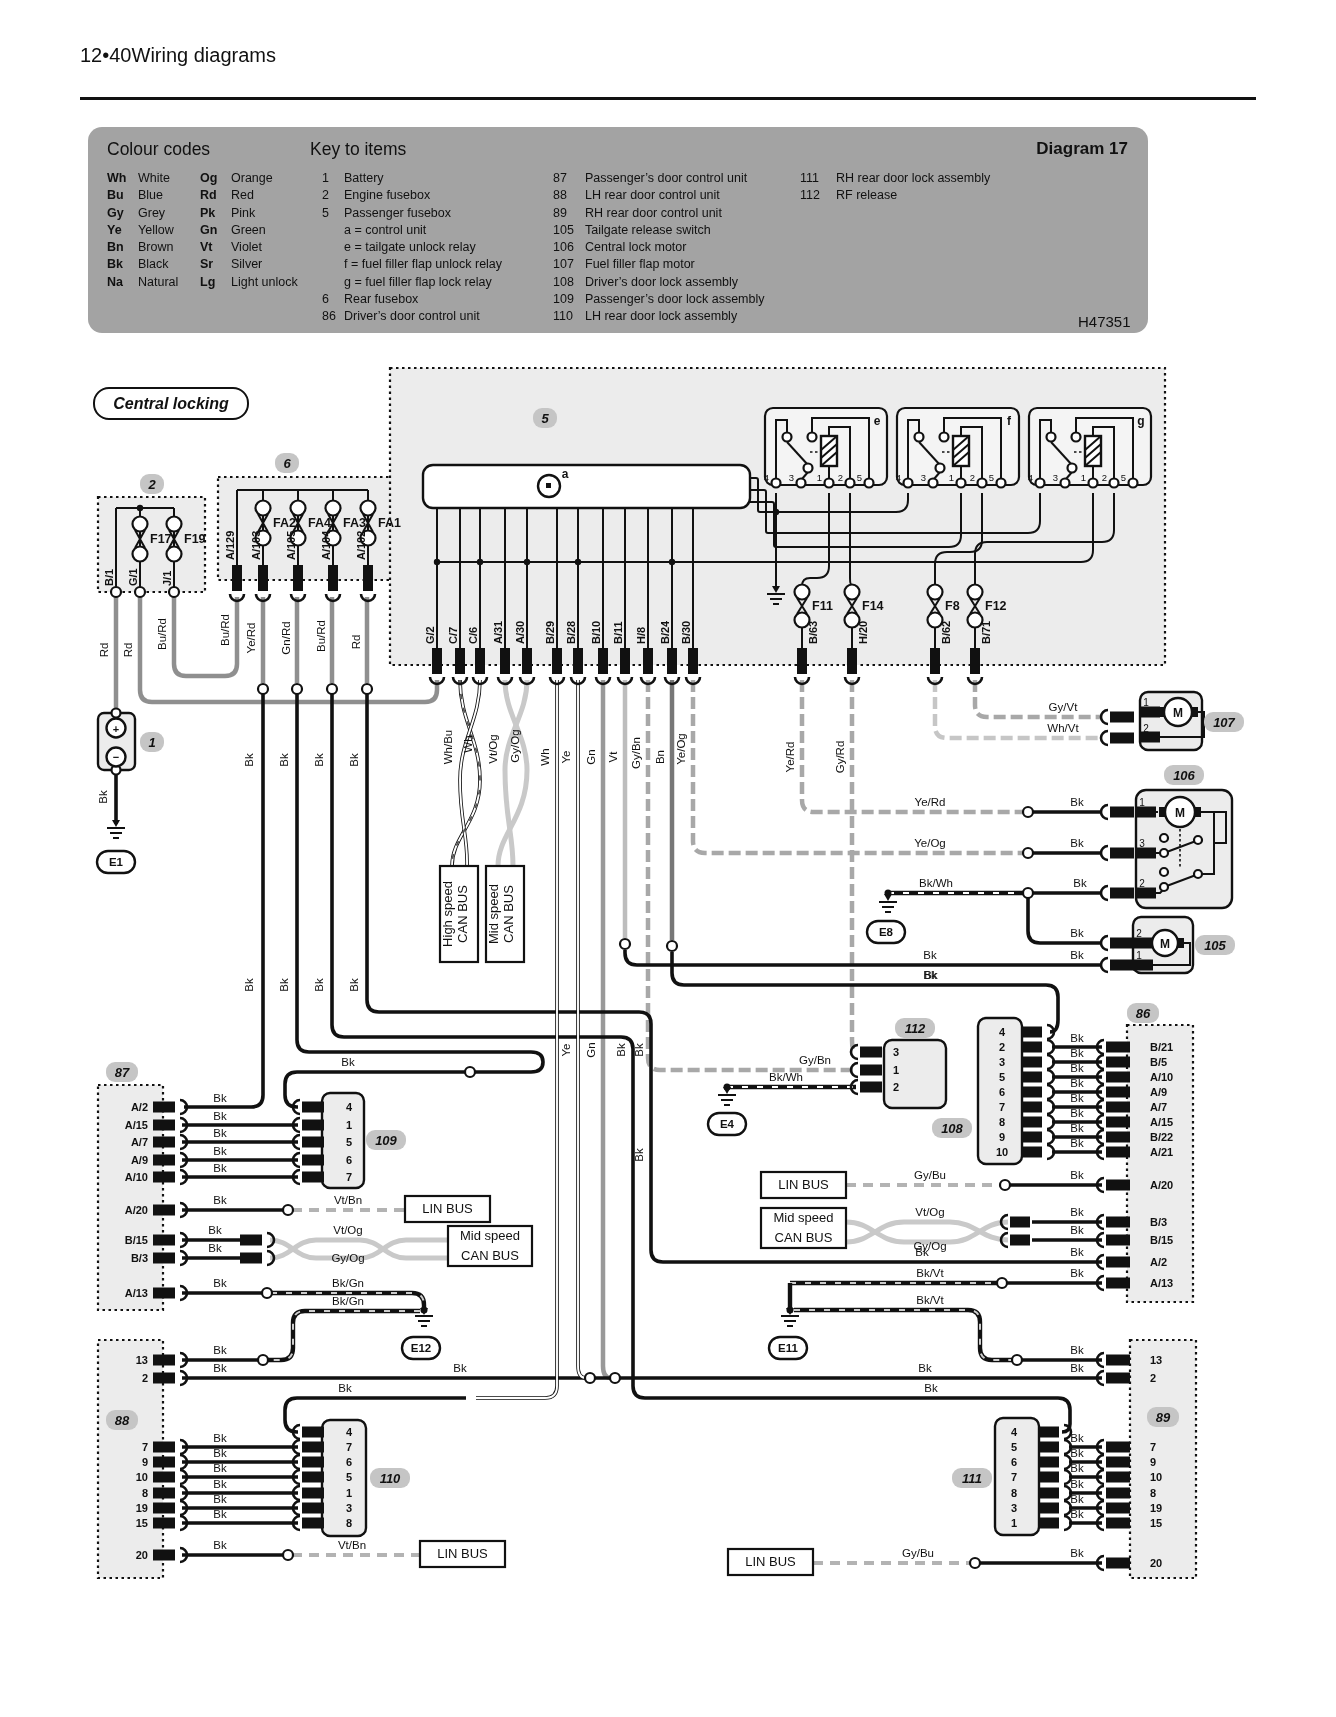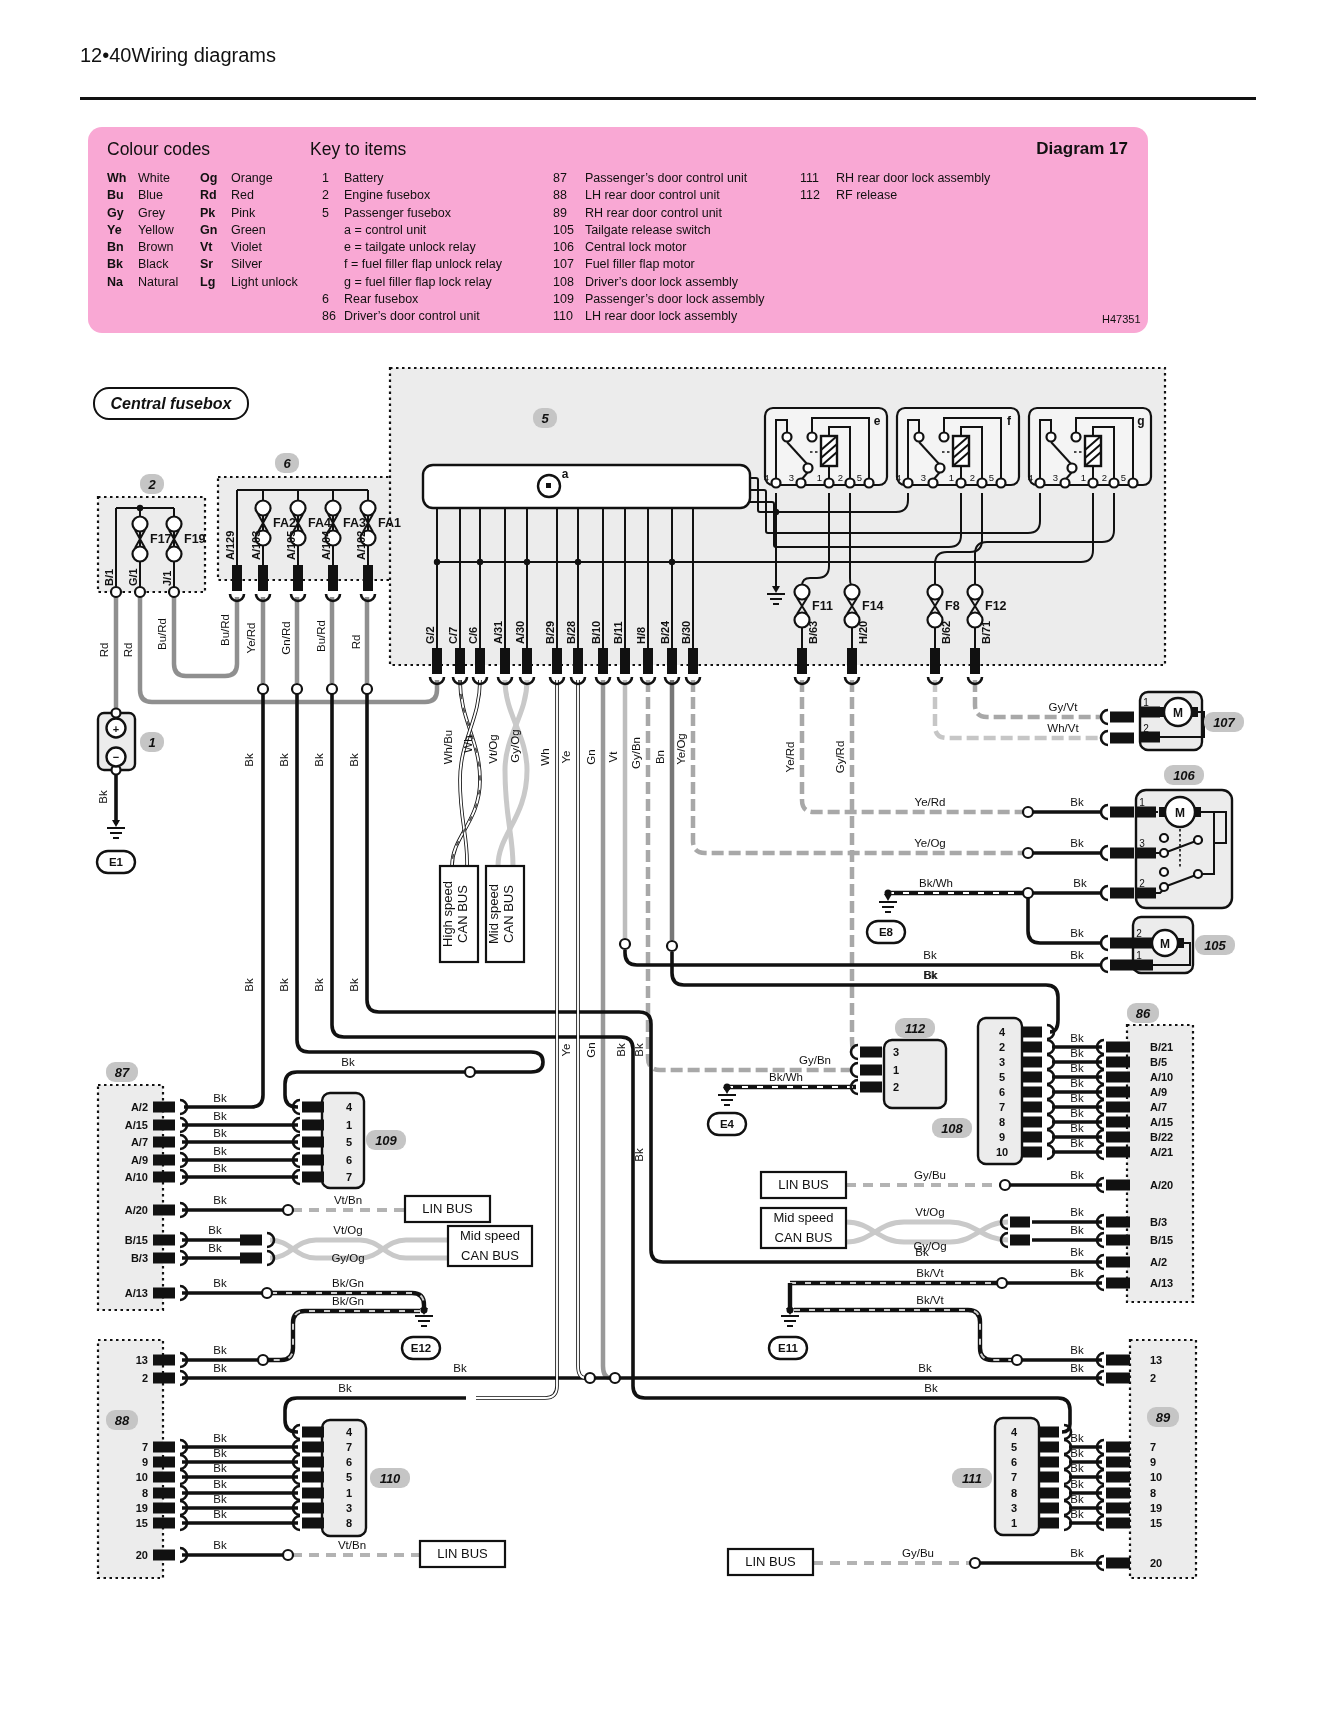--- a/index.html
+++ b/index.html
@@ -1,24 +1,24 @@
 <!DOCTYPE html>
 <html><head>
 <meta charset="utf-8">
 <style>
   html,body{margin:0;padding:0;background:#fff}
   .page{position:relative;width:1336px;height:1717px;background:#fff;font-family:"Liberation Sans",sans-serif;color:#111;overflow:hidden}
   .htitle{position:absolute;left:80px;top:44px;font-size:20px}
   .htitle .sp{}
   .hline{position:absolute;left:80px;top:97px;width:1176px;height:2.5px;background:#111}
-  .panel{position:absolute;left:88px;top:127px;width:1060px;height:206px;background:#f9a8d4;border-radius:14px;font-size:12.5px}
+  .panel{position:absolute;left:88px;top:127px;width:1060px;height:206px;background:#a3a3a3;border-radius:14px;font-size:12.5px}
   .cc-title{position:absolute;left:19px;top:12px;font-size:17.5px}
   .key-title{position:absolute;left:222px;top:12px;font-size:17.5px}
   .diag-label{position:absolute;right:20px;top:12px;font-size:17px;font-weight:bold}
-  .code{position:absolute;left:1014px;top:186px;font-size:11px}
+  .code{position:absolute;left:990px;top:186px;font-size:15px}
   .cc,.kc{position:absolute;top:44px;white-space:nowrap}
   .row{height:17.3px}
   .abbr{display:inline-block;width:31px;font-weight:bold}
   .knum{display:inline-block}
   .clock{position:absolute;left:93px;top:387px;width:152px;height:29px;border:2.5px solid #111;border-radius:16px;display:flex;align-items:center;justify-content:center;font-style:italic;font-weight:bold;font-size:16px;background:#fff}
   svg{position:absolute;left:0;top:0}
   svg text{font-family:"Liberation Sans",sans-serif;fill:#111}
   .bxdot{fill:#ececec;stroke:#111;stroke-width:2.2;stroke-dasharray:2.5 3.5}
   .blk{fill:#ececec;stroke:#111;stroke-width:2.4}
   .blkr{fill:#f4f4f4;stroke:#111;stroke-width:2.2}
@@ -930,14 +930,14 @@
         <div class="row"><span class="knum" style="width: 32px;">108</span><span>Driver’s door lock assembly</span></div>
         <div class="row"><span class="knum" style="width: 32px;">109</span><span>Passenger’s door lock assembly</span></div>
         <div class="row"><span class="knum" style="width: 32px;">110</span><span>LH rear door lock assembly</span></div>
       </div>
     <div id="k3" class="kc" style="left:712px">
         <div class="row"><span class="knum" style="width: 36px;">111</span><span>RH rear door lock assembly</span></div>
         <div class="row"><span class="knum" style="width: 36px;">112</span><span>RF release</span></div>
       </div>
   </div>
 
-  <div class="clock">Central fusebox</div>
+  <div class="clock">Central locking</div>
 </div>
 
 </body></html>

